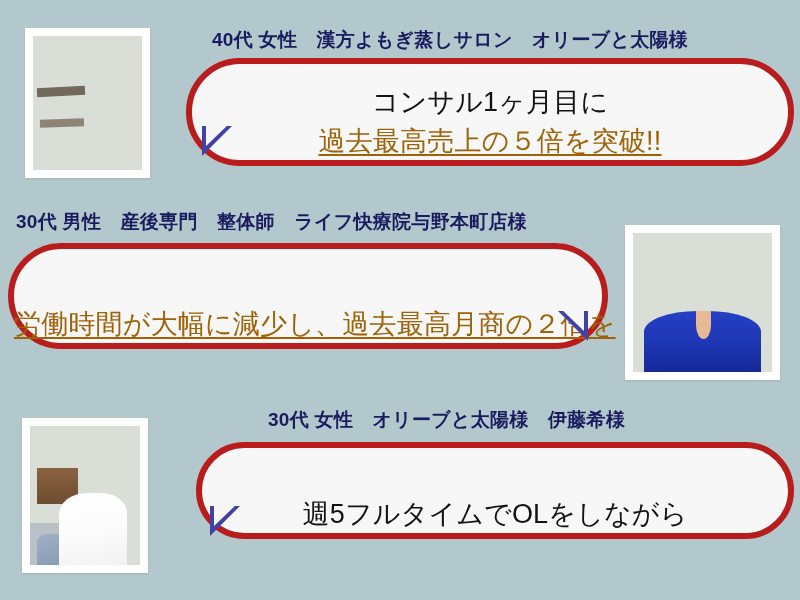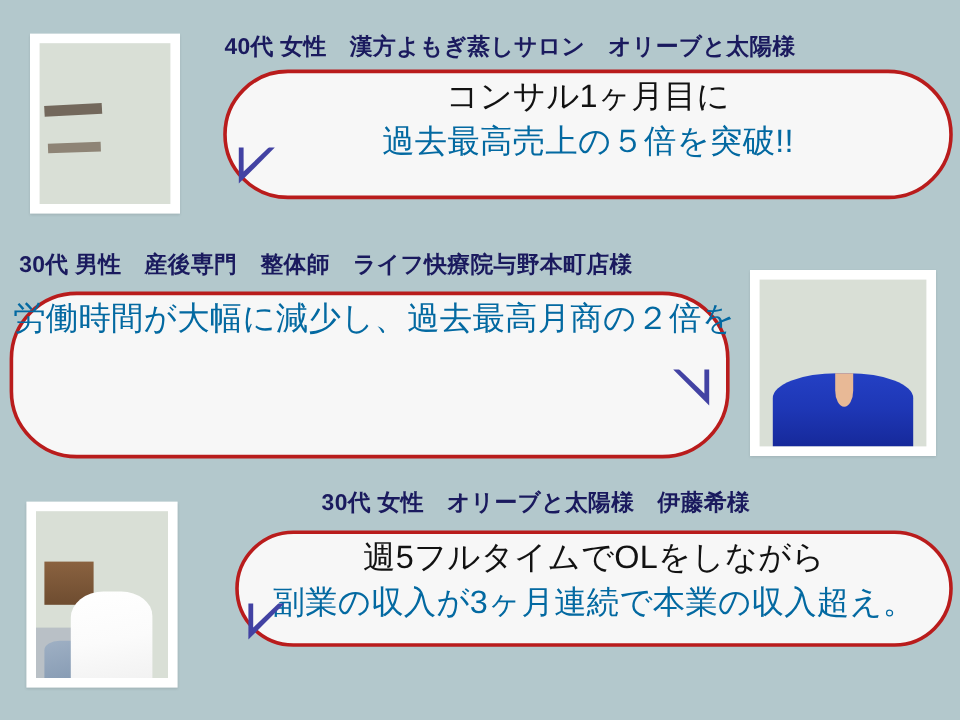--- a/index.html
+++ b/index.html
@@ -141,46 +141,47 @@
     position: absolute;
     left: 0; bottom: 0;
     width: 28%; height: 30%;
     background: #b9c0c6;
   }
 
   
   .bubble {
     position: absolute;
     background: #f7f7f7;
-    border: 3px solid #b91c1c;
+    border: 6px solid #b91c1c;
     display: flex;
     flex-direction: column;
     align-items: center;
-    justify-content: flex-start;
+    justify-content: flex-end;
   }
 
   .bubble-lines {
     width: 100%;
     text-align: center;
     line-height: 1.42;
   }
 
   .line {
     display: block;
     white-space: nowrap;
     font-size: 27px;
     letter-spacing: 0.2px;
   }
   .line.plain {
     color: #121212;
     font-weight: normal;
   }
   .line.accent {
-    color: #0369a1;
+    color: #a16207;
     font-weight: normal;
+    text-decoration: underline;
     text-underline-offset: 4px;
     text-decoration-thickness: 2px;
   }
 
   
   .tail {
     position: absolute;
     width: 0; height: 0;
   }
   .tail .tri-border,
@@ -217,39 +218,39 @@
 <body>
 
 <div class="stage">
 
   <section class="testimonial" style="top:0;left:0;">
 
     <div class="photo-frame" style="left:25px; top:28px; width:125px; height:150px;">
       <div class="photo photo-a"></div>
     </div>
 
-    <div class="headline" style="left:187px; top:30px;">40代 女性　漢方よもぎ蒸しサロン　オリーブと太陽様</div>
+    <div class="headline" style="left:212px; top:30px;">40代 女性　漢方よもぎ蒸しサロン　オリーブと太陽様</div>
 
     <div class="bubble" style="left:186px; top:58px; width:608px; height:108px; border-radius:56px;">
       <div class="bubble-lines">
         <span class="line plain">コンサル1ヶ月目に</span>
         <span class="line accent">過去最高売上の５倍を突破!!</span>
       </div>
       <div class="tail tail-left" style="left:10px; top:62px;">
         <span class="tri-border"></span>
           <span class="tri-fill"></span>
       </div>
     </div>
   </section>
 
   <section class="testimonial" style="top:0;left:0;">
 
     <div class="headline" style="left:16px; top:212px;">30代 男性　産後専門　整体師　ライフ快療院与野本町店様</div>
 
-    <div class="bubble" style="left:8px; top:243px; width:600px; height:139px; border-radius:56px;">
+    <div class="bubble" style="left:8px; top:243px; width:600px; height:106px; border-radius:56px;">
       <div class="bubble-lines">
         <span class="line accent">労働時間が大幅に減少し、過去最高月商の２倍を</span>
       </div>
       <div class="tail tail-right" style="right:14px; top:62px;">
         <span class="tri-border"></span>
           <span class="tri-fill"></span>
       </div>
     </div>
 
     <div class="photo-frame" style="left:625px; top:225px; width:155px; height:155px;">
@@ -264,21 +265,20 @@
         <span class="bedding"></span>
         <span class="jeans"></span>
       </div>
     </div>
 
     <div class="headline" style="left:268px; top:410px;">30代 女性　オリーブと太陽様　伊藤希様</div>
 
     <div class="bubble" style="left:196px; top:442px; width:598px; height:97px; border-radius:52px;">
       <div class="bubble-lines">
         <span class="line plain">週5フルタイムでOLをしながら</span>
-        <span class="line accent">副業の収入が3ヶ月連続で本業の収入超え。</span>
       </div>
       <div class="tail tail-left" style="left:8px; top:58px;">
         <span class="tri-border"></span>
           <span class="tri-fill"></span>
       </div>
     </div>
   </section>
 
 </div>
 

